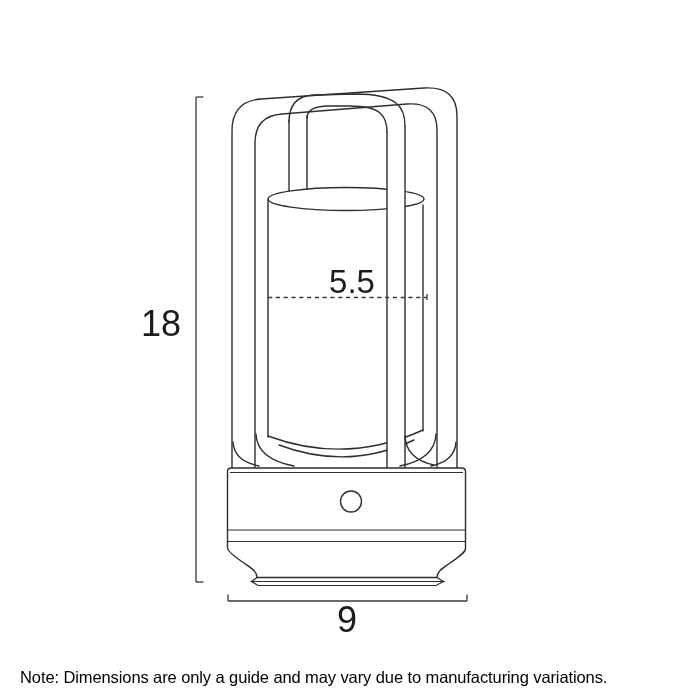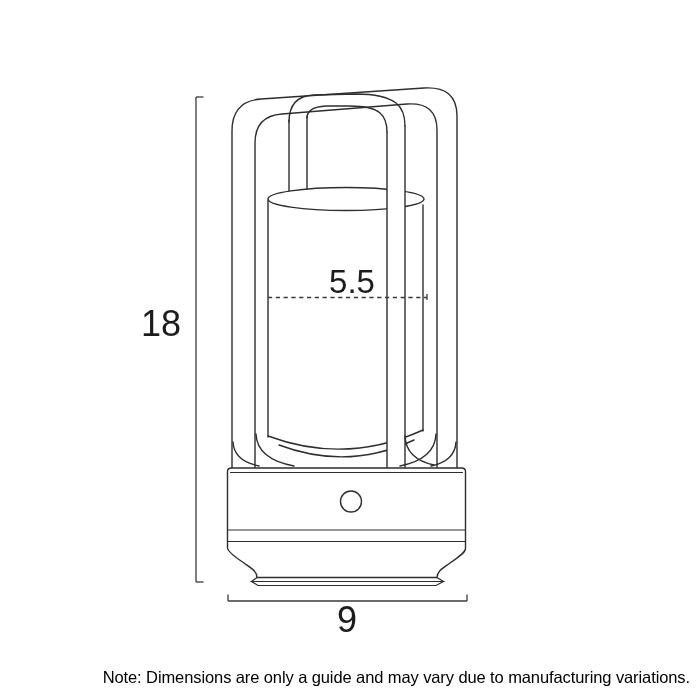--- a/index.html
+++ b/index.html
@@ -8,24 +8,23 @@
     font-family:"Liberation Sans", sans-serif;overflow:hidden;
   }
   svg{display:block;}
   .stroke{fill:none;stroke:#2e2e2e;stroke-width:1.4;stroke-linecap:round;stroke-linejoin:round;}
   .thin{fill:none;stroke:#2e2e2e;stroke-width:1.2;}
   .whitefill{fill:#ffffff;stroke:none;}
   .dim{fill:none;stroke:#3a3a3a;stroke-width:1.3;stroke-linecap:butt;}
   .dash{fill:none;stroke:#3a3a3a;stroke-width:1.3;stroke-dasharray:4.2 3.6;}
   .dimtext{fill:#1c1c1c;font-family:"Liberation Sans", sans-serif;}
   .note{
-    position:absolute;left:10px;top:668px;width:680px;
+    position:absolute;left:20px;top:668px;width:680px;
     font-size:16.5px;color:#000;letter-spacing:-0.1px;
     font-family:"Liberation Sans", sans-serif;
-    text-align:right;
   }
 </style>
 </head>
 <body>
 
 <div class="stage">
   <svg width="700" height="700" viewBox="0 0 700 700">
 
     <g>
       <path class="stroke" d="M289,191 L289,120"></path>

